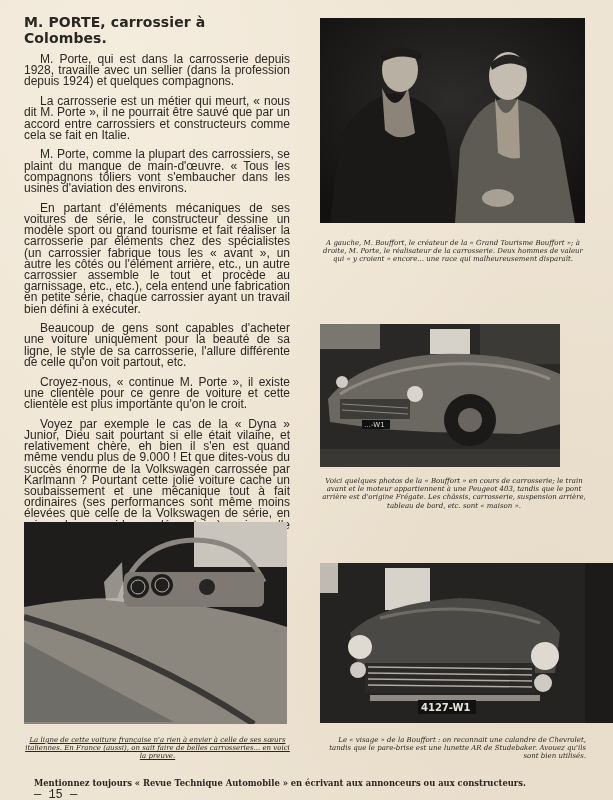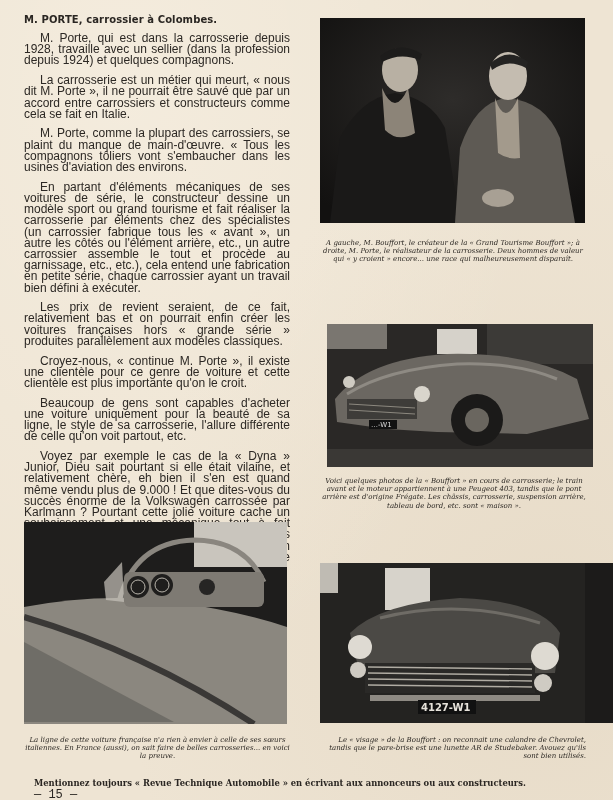--- a/index.html
+++ b/index.html
@@ -15,21 +15,21 @@
     background:
       radial-gradient(ellipse at 20% 10%, rgba(255,250,240,0.35), rgba(0,0,0,0) 60%),
       radial-gradient(ellipse at 90% 80%, rgba(200,180,150,0.18), rgba(0,0,0,0) 55%),
       #eee4d3;
   }
   .col-left {
     position: absolute; left: 24px; top: 14px; width: 266px;
   }
   .title {
     font-family: "DejaVu Sans", sans-serif;
-    font-weight: bold; font-size: 10px; margin: 0 0 8px 0;
+    font-weight: bold; font-size: 14px; margin: 0 0 8px 0;
     letter-spacing: 0.1px;
   }
   .para {
     font-family: Liberation Sans, sans-serif;
     font-size: 12px; line-height: 11.2px;
     text-align: justify; text-indent: 16px;
     margin: 0 0 8.5px 0;
     color: #2c2824;
     hyphens: manual;
   }
@@ -57,23 +57,22 @@
 <body>
 
 <div class="page">
 
   <div class="col-left">
     <div class="title">M. PORTE, carrossier à Colombes.</div>
     <p class="para">M. Porte, qui est dans la carrosserie depuis 1928, tra­vaille avec un sellier (dans la profession depuis 1924) et quelques compagnons.</p>
     <p class="para">La carrosserie est un métier qui meurt, « nous dit M. Porte », il ne pourrait être sauvé que par un accord entre carrossiers et constructeurs comme cela se fait en Italie.</p>
     <p class="para">M. Porte, comme la plupart des carrossiers, se plaint du manque de main-d'œuvre. « Tous les compagnons tôliers vont s'embaucher dans les usines d'aviation des environs.</p>
     <p class="para">En partant d'éléments mécaniques de ses voitures de série, le constructeur dessine un modèle sport ou grand tou­risme et fait réaliser la carrosserie par éléments chez des spécialistes (un carrossier fabrique tous les « avant », un autre les côtés ou l'élément arrière, etc., un autre carros­sier assemble le tout et procède au garnissage, etc., etc.), cela entend une fabrication en petite série, chaque carros­sier ayant un travail bien défini à exécuter.</p>
-    <p class="para">Les prix de revient seraient, de ce fait, relativement bas et on pourrait enfin créer les voitures françaises hors « grande série » produites parallèlement aux modèles clas­siques.</p>
+    <p class="para">Beaucoup de gens sont capables d'acheter une voiture uniquement pour la beauté de sa ligne, le style de sa car­rosserie, l'allure différente de celle qu'on voit partout, etc.</p>
     <p class="para">Croyez-nous, « continue M. Porte », il existe une clien­tèle pour ce genre de voiture et cette clientèle est plus importante qu'on le croit.</p>
-    <p class="para">Beaucoup de gens sont capables d'acheter une voiture uniquement pour la beauté de sa ligne, le style de sa car­rosserie, l'allure différente de celle qu'on voit partout, etc.</p>
     <p class="para">Voyez par exemple le cas de la « Dyna » Junior, Dieu sait pourtant si elle était vilaine, et relativement chère, eh bien il s'en est quand même vendu plus de 9.000 ! Et que dites-vous du succès énorme de la Volkswagen carrossée par Karlmann ? Pourtant cette jolie voiture cache un soubaisse­ment et une mécanique tout à fait ordinaires (ses perfor­mances sont même moins élevées que celle de la Volkswagen de série, en raison de son poids supplémentaire), mais quelle allure... et quel succès.</p>
   </div>
 
   <div class="photo" style="left:320px; top:18px; width:265px; height:205px;">
     <svg width="265" height="205" viewBox="0 0 265 205">
       <defs>
         <radialGradient id="bg1" cx="50%" cy="40%" r="70%">
           <stop offset="0" stop-color="#2e2c2a"></stop>
             <stop offset="1" stop-color="#121110"></stop>
         </radialGradient>
@@ -91,21 +90,21 @@
       <path d="M175 80 Q185 110 198 80 L200 140 Q188 142 178 135 Z" fill="#a39a8c"></path>
 
       <ellipse cx="188" cy="58" rx="19" ry="24" fill="#c4bcb0"></ellipse>
       <path d="M170 46 Q188 28 208 44 L206 50 Q188 40 172 52 Z" fill="#242322"></path>
 
       <ellipse cx="178" cy="180" rx="16" ry="9" fill="#a8a094"></ellipse>
     </svg>
   </div>
   <div class="caption" style="left:322px; top:239px; width:262px;">A gauche, M. Bouffort, le créateur de la « Grand Tourisme Bouffort »; à droite, M. Porte, le réalisateur de la carrosserie. Deux hommes de valeur qui « y croient » encore... une race qui malheureusement disparaît.</div>
 
-  <div class="photo" style="left:320px; top:324px; width:266px; height:143px;margin-left:7px;">
+  <div class="photo" style="left:320px; top:324px; width:240px; height:143px;">
     <svg width="266" height="143" viewBox="0 0 266 143">
       <rect width="266" height="143" fill="#2a2826"></rect>
       <rect x="0" y="0" width="60" height="25" fill="#7a7670"></rect>
       <rect x="110" y="5" width="40" height="25" fill="#d6d2ca"></rect>
       <rect x="160" y="0" width="106" height="40" fill="#3c3a37"></rect>
 
       <path d="M8 75 Q40 35 120 30 Q200 28 250 55 L262 95 L200 110 L110 108 L60 105 L10 98 Z" fill="#6b6761"></path>
       <path d="M20 70 Q60 45 130 40 Q190 38 230 55" stroke="#8e8a83" stroke-width="3" fill="none"></path>
 
       <rect x="20" y="75" width="70" height="20" fill="#3e3c39"></rect>
@@ -140,21 +139,21 @@
       <circle cx="114" cy="65" r="11" fill="#1f1e1d"></circle>
       <circle cx="138" cy="63" r="11" fill="#1f1e1d"></circle>
       <circle cx="183" cy="65" r="8" fill="#262524"></circle>
       <circle cx="114" cy="65" r="7" fill="none" stroke="#b9b5ac" stroke-width="1"></circle>
       <circle cx="138" cy="63" r="7" fill="none" stroke="#b9b5ac" stroke-width="1"></circle>
 
       <path d="M80 60 L98 40 L100 80 L82 78 Z" fill="#c7c3ba" opacity="0.7"></path>
       <path d="M0 120 L150 200 L0 200 Z" fill="#5e5b56" opacity="0.6"></path>
     </svg>
   </div>
-  <div class="caption" style="left:25px; top:736px; width:265px;">La ligne de cette voiture française n'a rien à envier à celle de ses sœurs italiennes. En France (aussi), on sait faire de belles carrosseries... en voici la preuve.</div>
+  <div class="caption" style="left:25px; top:736px; width:265px;text-decoration:underline;">La ligne de cette voiture française n'a rien à envier à celle de ses sœurs italiennes. En France (aussi), on sait faire de belles carrosseries... en voici la preuve.</div>
 
   <div class="photo" style="left:320px; top:563px; width:303px; height:160px;">
     <svg width="265" height="160" viewBox="0 0 265 160">
       <rect width="265" height="160" fill="#242321"></rect>
       <rect x="0" y="0" width="18" height="30" fill="#bfbbb3"></rect>
       <rect x="65" y="5" width="45" height="42" fill="#d7d3cb"></rect>
 
       <path d="M30 70 Q60 40 140 35 Q220 38 240 70 L235 110 L40 112 Z" fill="#4b4945"></path>
       <path d="M60 55 Q140 35 220 60" stroke="#6f6c66" stroke-width="3" fill="none"></path>
 

